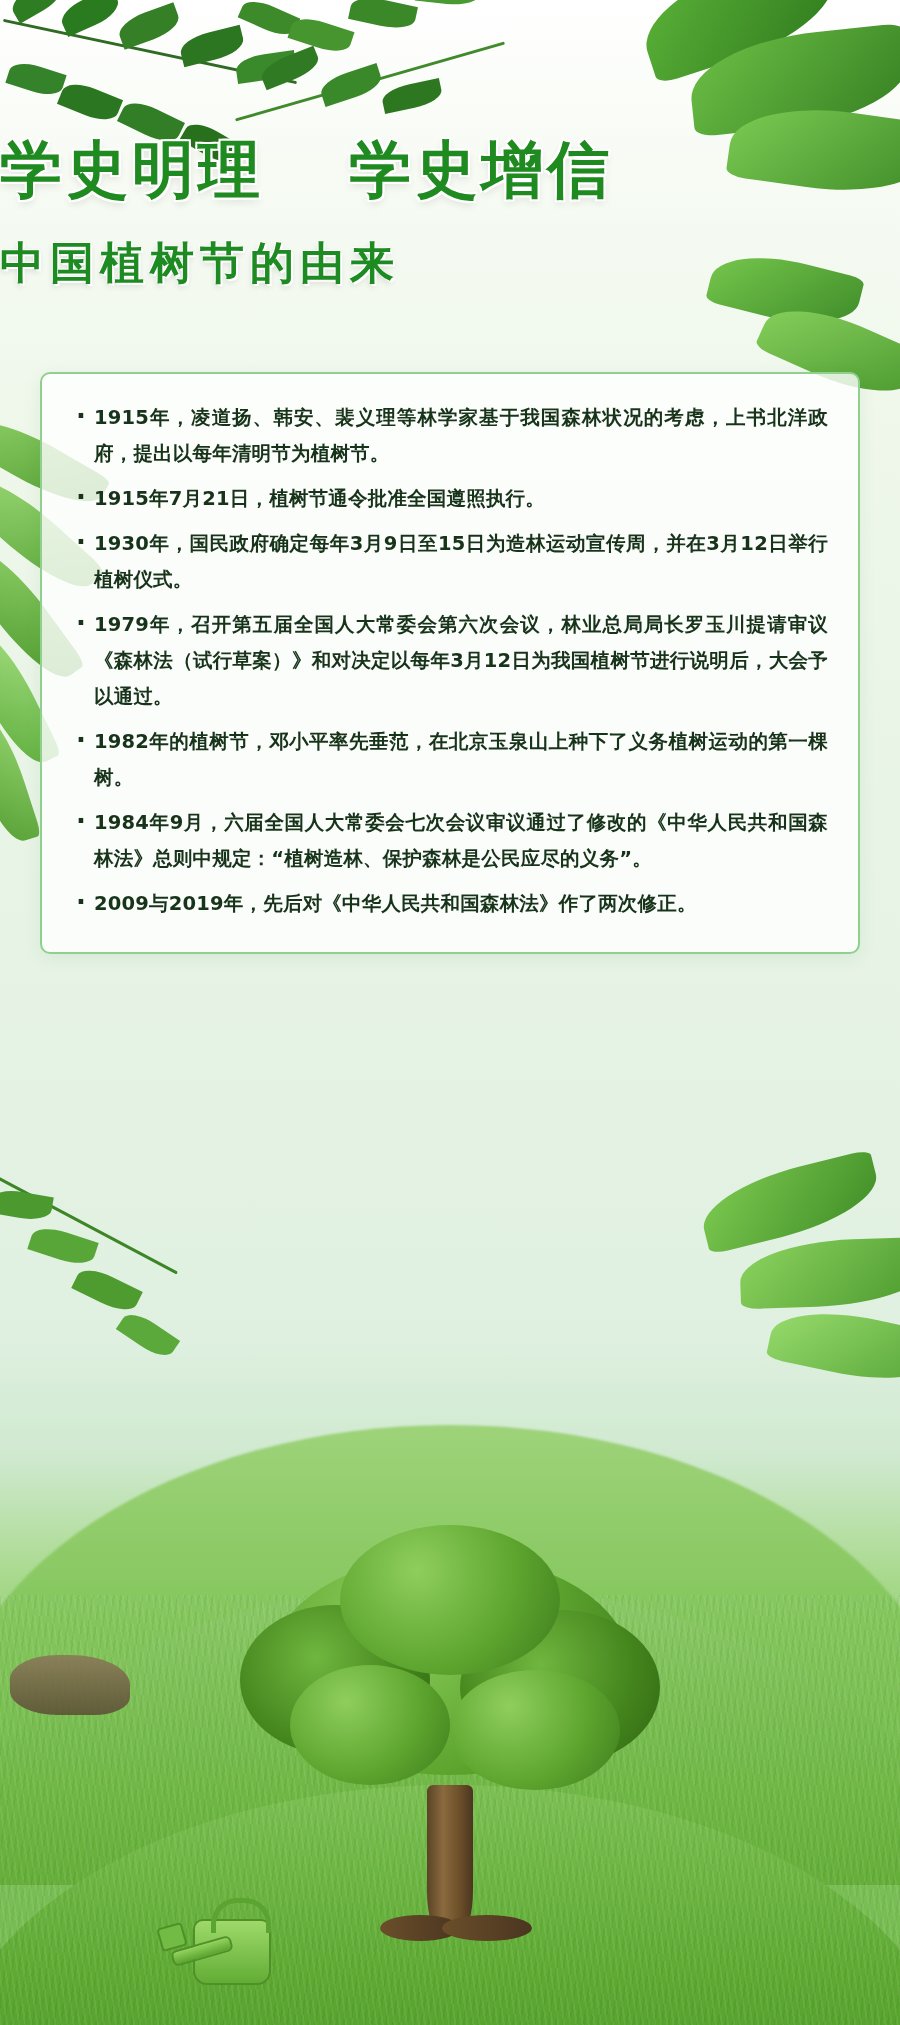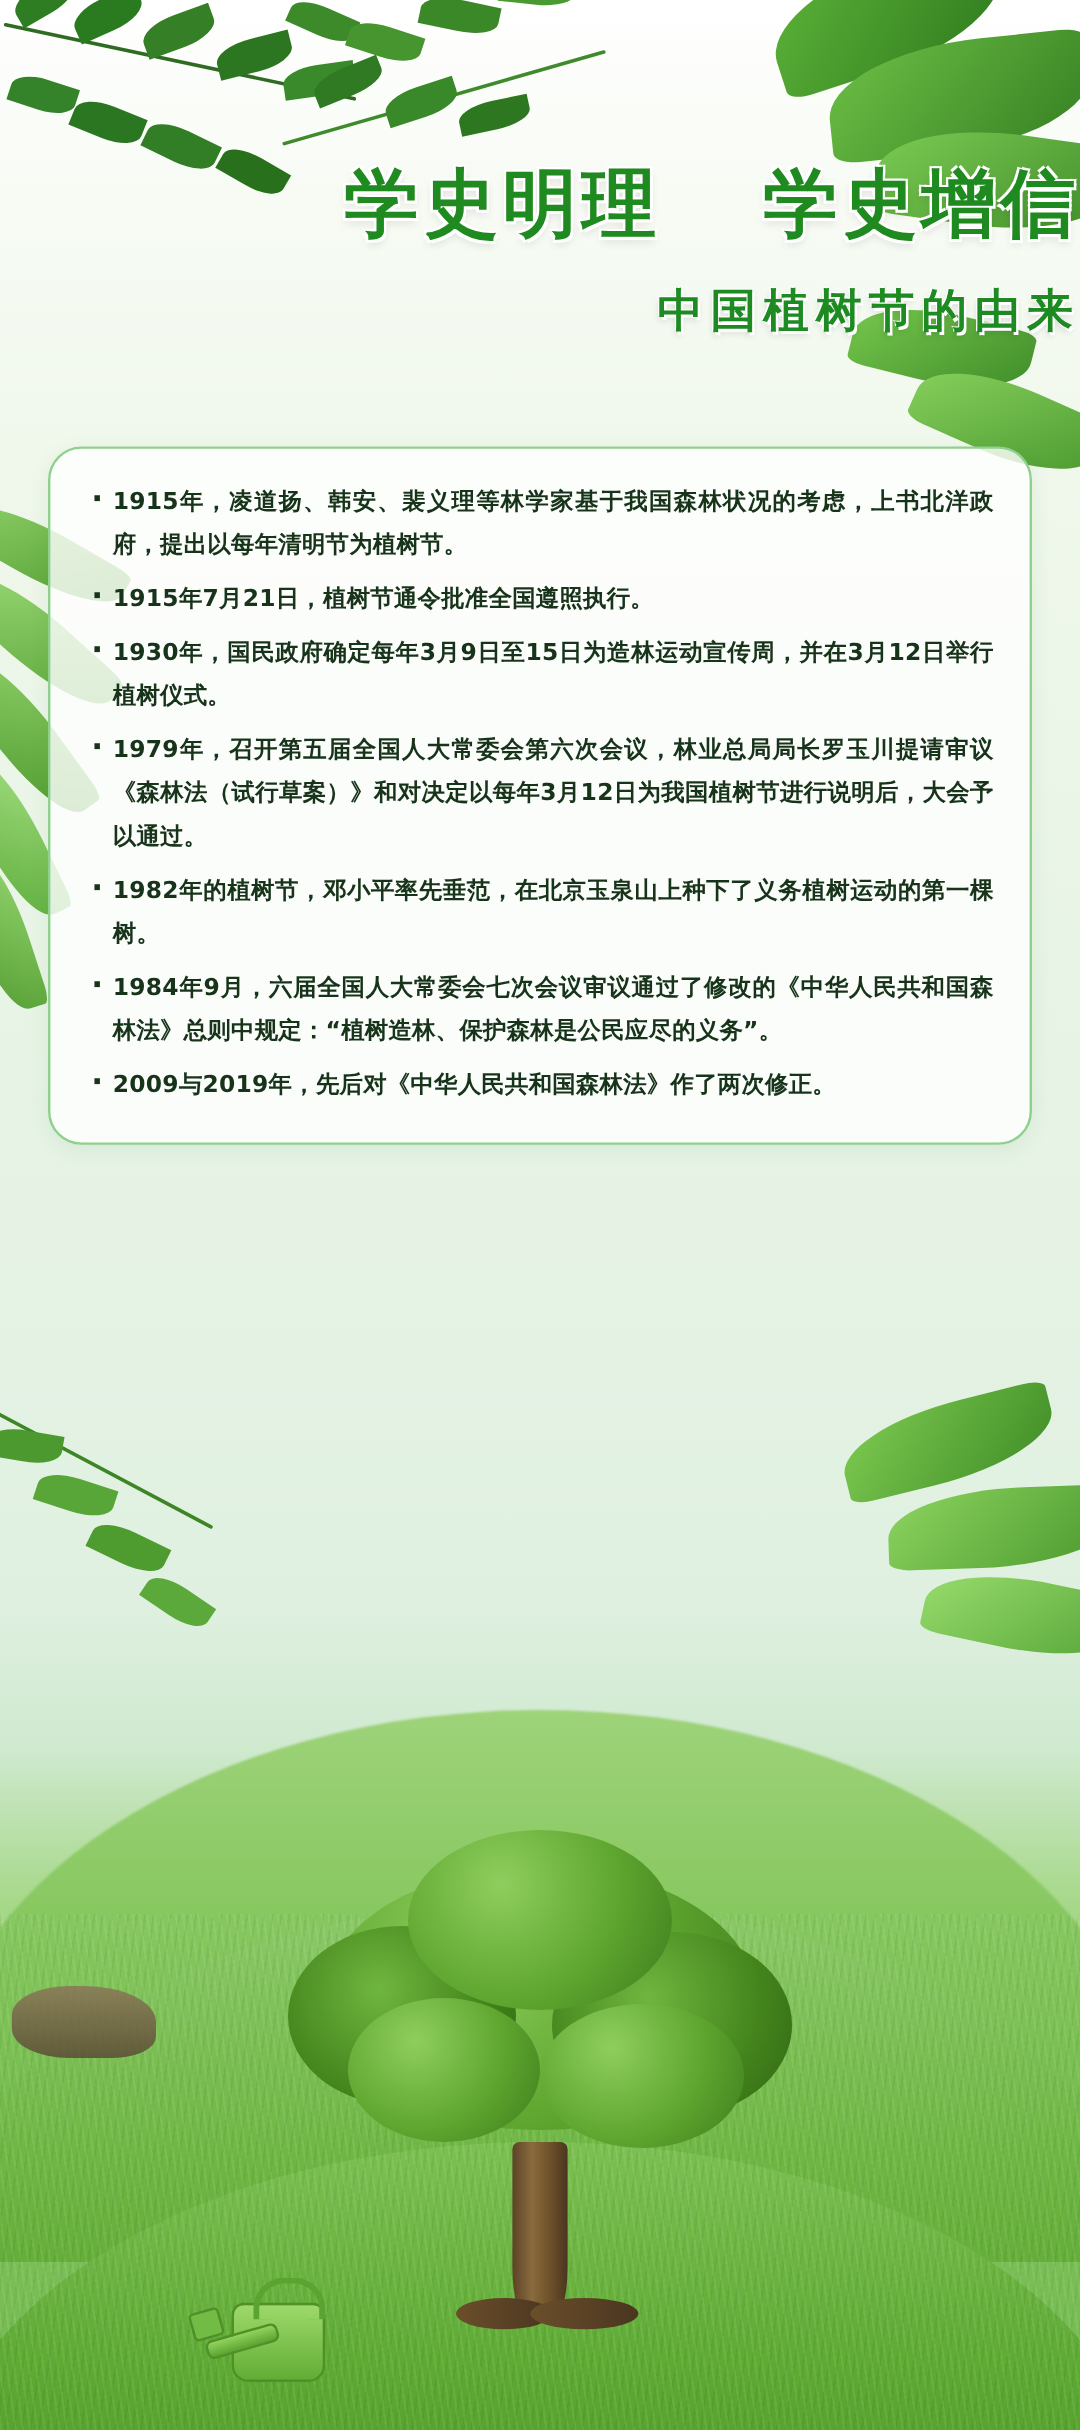--- a/index.html
+++ b/index.html
@@ -173,21 +173,21 @@
     border-bottom: none;
     border-radius: 26px 26px 0 0;
   }
 
   
   .headline {
     position: absolute;
     top: 128px;
     left: 0;
     right: 0;
-    text-align: right;
+    text-align: left;
     z-index: 6;
   }
   .headline .line {
     font-family: "DejaVu Sans", "Liberation Sans", sans-serif;
     font-weight: bold;
     font-size: 62px;
     letter-spacing: 4px;
     line-height: 84px;
     color: #1f8a1f;
     text-shadow:
@@ -199,41 +199,41 @@
     white-space: nowrap;
   }
   .headline .gap {
     display: inline-block;
     width: 34px;
   }
   .subhead {
     margin-top: 22px;
     font-family: "DejaVu Sans", "Liberation Sans", sans-serif;
     font-weight: bold;
-    font-size: 38px;
+    font-size: 44px;
     letter-spacing: 6px;
     color: #1d8b22;
     text-shadow:
       2px 2px 0 #ffffff,
       -1px -1px 0 #ffffff,
       0 3px 6px rgba(0,0,0,0.14);
     white-space: nowrap;
   }
 
   
   .card {
     position: absolute;
     top: 372px;
     left: 40px;
     width: 820px;
     box-sizing: border-box;
     padding: 26px 30px 30px 30px;
     background: rgba(255,255,255,0.80);
     border: 2px solid #8fd08f;
-    border-radius: 28px;
+    border-radius: 10px;
     box-shadow: 0 4px 18px rgba(40,110,40,0.08);
     z-index: 5;
   }
   ul.items {
     list-style: none;
     margin: 0;
     padding: 0;
   }
   ul.items li {
     position: relative;

